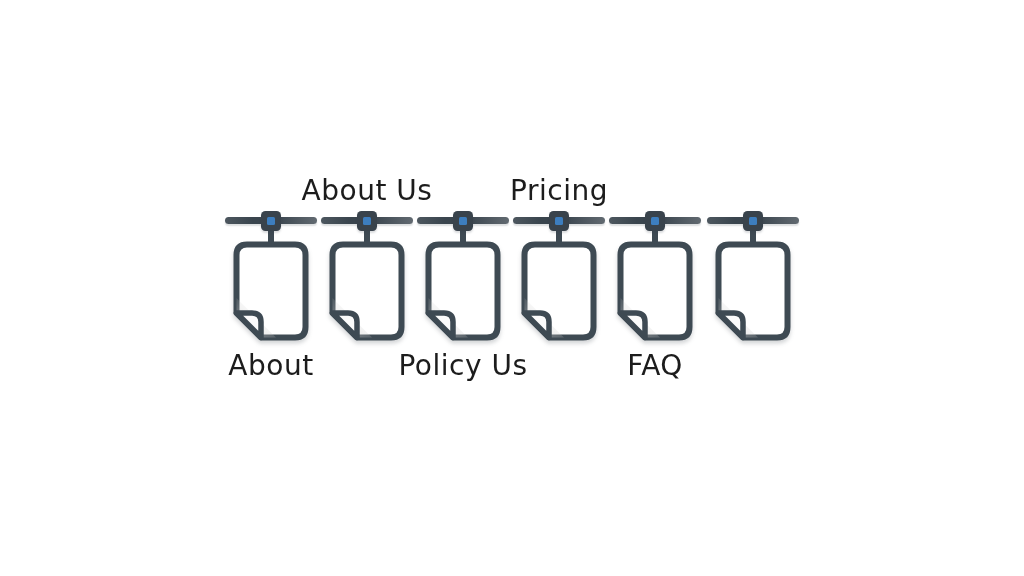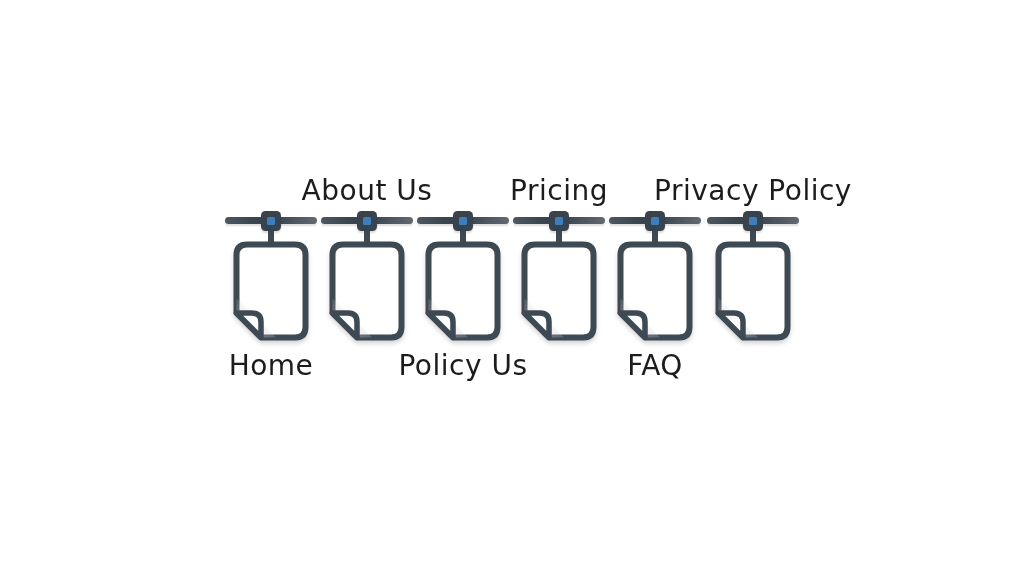--- a/index.html
+++ b/index.html
@@ -114,21 +114,21 @@
     <div class="rope-segment"></div>
     <div class="stem"></div>
     <div class="clip">
       <div class="clip-inner"></div>
     </div>
     <svg class="page" width="76" height="100" viewBox="0 0 76 100">
       <path class="outline" d="M 14 3.5 H 62 Q 72.5 3.5 72.5 14 V 86 Q 72.5 96.5 62 96.5 H 28 L 3.5 72 V 14 Q 3.5 3.5 14 3.5 Z"></path>
       <path fill="url(#foldShade)" d="M 3.5 57 L 3.5 72 L 28 96.5 L 43 96.5 Z"></path>
       <path class="flap" d="M 3.5 72 H 19 Q 28 72 28 81 V 96.5 Z"></path>
     </svg>
-    <div class="label bottom">Home</div>
+    <div class="label bottom">About</div>
   </div>
 
   <div class="unit" style="left:319px">
     <div class="rope-segment"></div>
     <div class="stem"></div>
     <div class="clip">
       <div class="clip-inner"></div>
     </div>
     <svg class="page" width="76" height="100" viewBox="0 0 76 100">
       <path class="outline" d="M 14 3.5 H 62 Q 72.5 3.5 72.5 14 V 86 Q 72.5 96.5 62 96.5 H 28 L 3.5 72 V 14 Q 3.5 3.5 14 3.5 Z"></path>
@@ -184,16 +184,15 @@
     <div class="rope-segment"></div>
     <div class="stem"></div>
     <div class="clip">
       <div class="clip-inner"></div>
     </div>
     <svg class="page" width="76" height="100" viewBox="0 0 76 100">
       <path class="outline" d="M 14 3.5 H 62 Q 72.5 3.5 72.5 14 V 86 Q 72.5 96.5 62 96.5 H 28 L 3.5 72 V 14 Q 3.5 3.5 14 3.5 Z"></path>
       <path fill="url(#foldShade)" d="M 3.5 57 L 3.5 72 L 28 96.5 L 43 96.5 Z"></path>
       <path class="flap" d="M 3.5 72 H 19 Q 28 72 28 81 V 96.5 Z"></path>
     </svg>
-    <div class="label top">Privacy Policy</div>
   </div>
 
 </div>
 
 </body></html>

